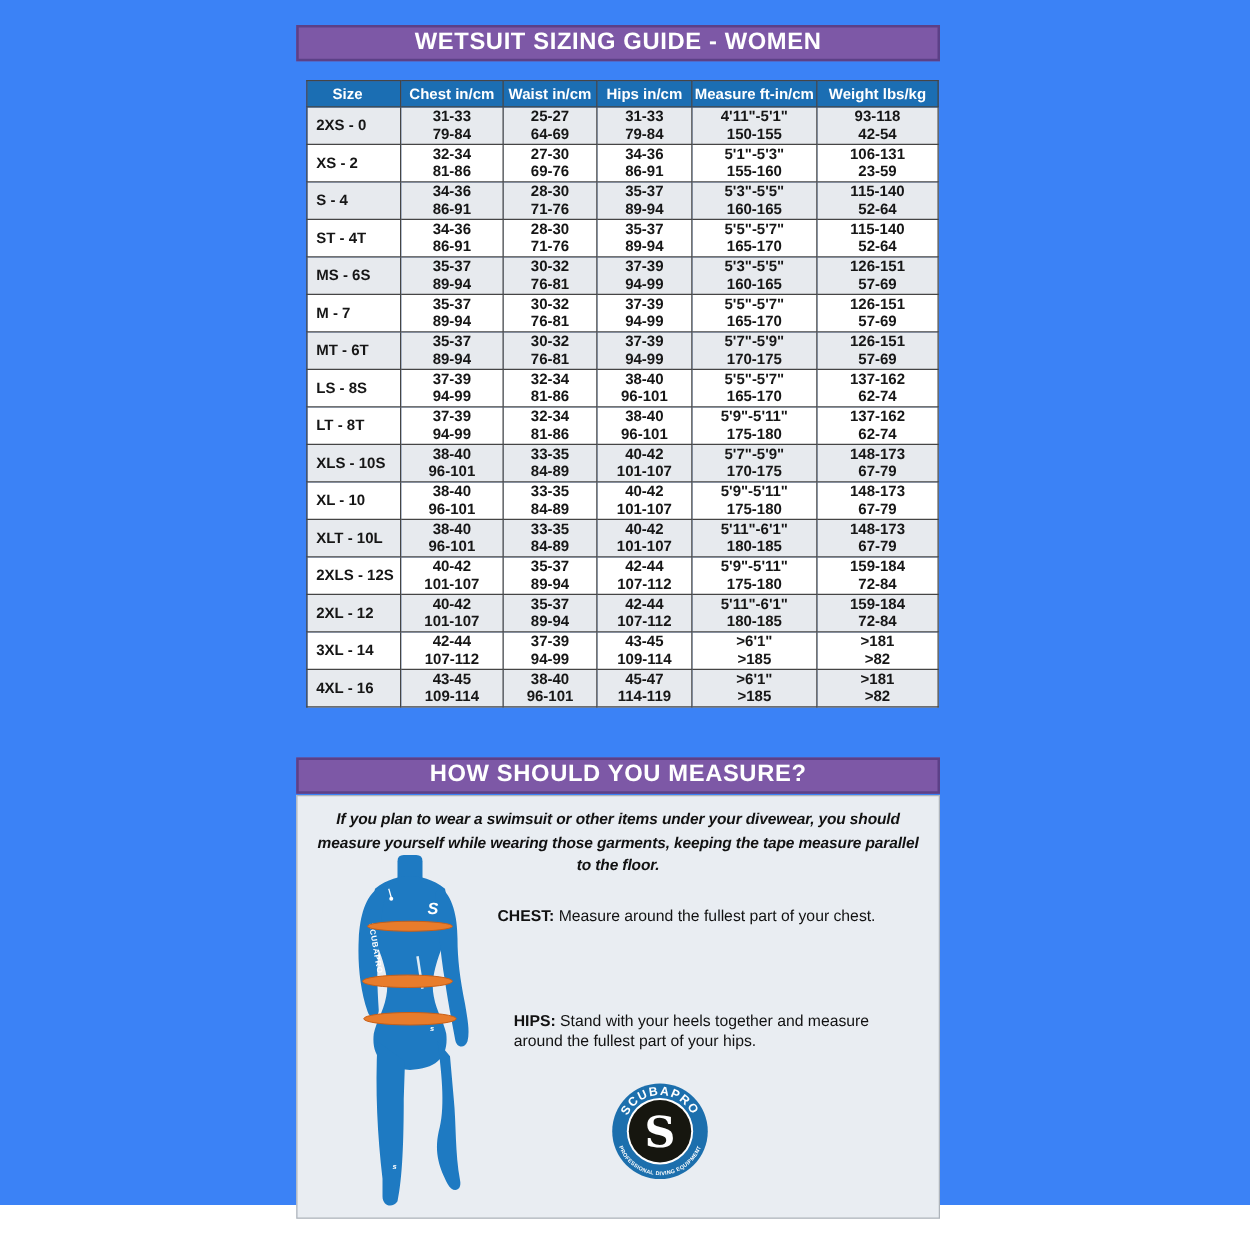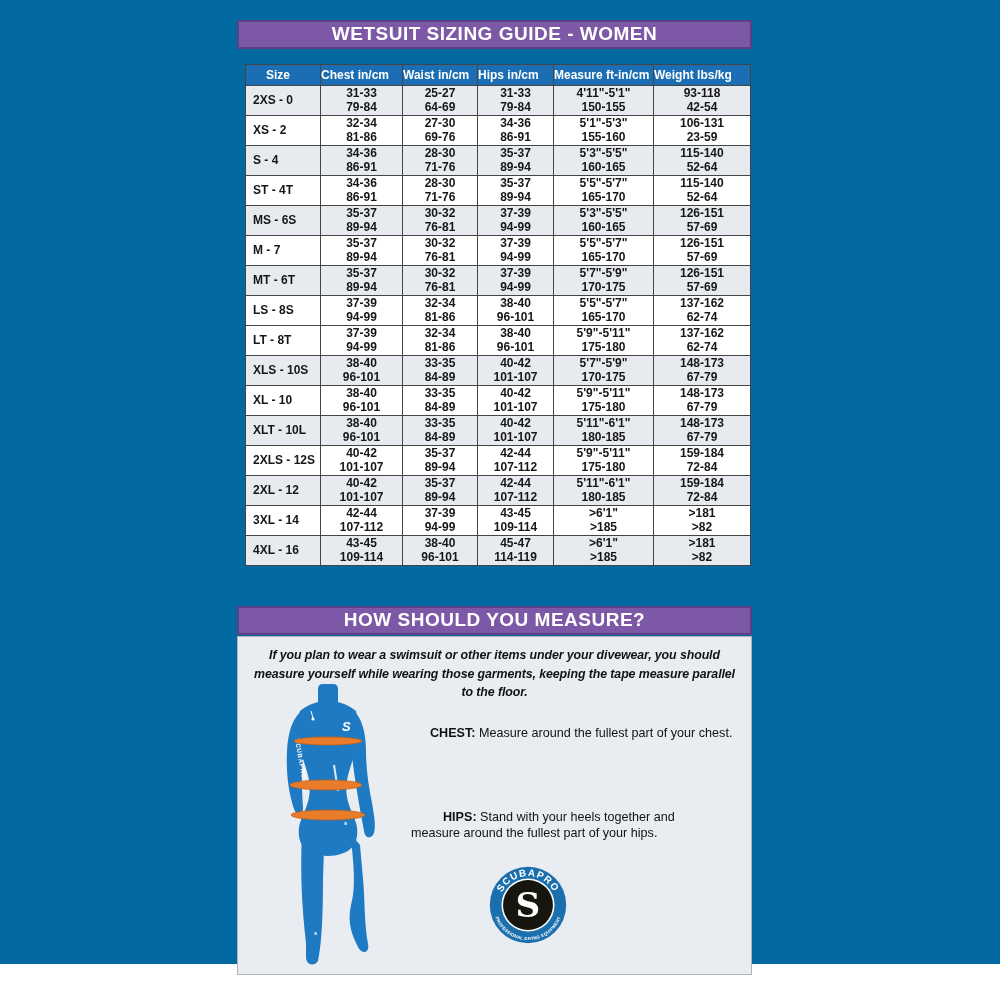--- a/index.html
+++ b/index.html
@@ -1,41 +1,41 @@
 <!DOCTYPE html>
 <html><head>
 <meta charset="utf-8">
 <style>
   html,body{margin:0;padding:0;background:#ffffff;}
   body{width:1000px;height:1000px;overflow:hidden;font-family:"Liberation Sans",sans-serif;position:relative;}
-  #canvas{position:absolute;top:0;left:0;width:1000px;height:964px;background:#0369a1;}
+  #canvas{position:absolute;top:0;left:0;width:1000px;height:964px;background:#3b82f6;}
 
   .banner{position:absolute;left:237px;width:515px;height:29px;background:#7d58a6;
     border:2px solid #5c4087;box-sizing:border-box;color:#fff;font-weight:bold;
     font-size:19px;line-height:24px;text-align:center;letter-spacing:.5px;}
   .banner1{top:20px}
   .banner2{top:606px}
 
   .table-wrap{position:absolute;left:245px;top:64px;width:505px;}
   table{border-collapse:collapse;width:505px;table-layout:fixed;}
   th{background:#1b6eb3;color:#fff;font-size:12px;font-weight:bold;height:20px;
-     border:1px solid #454545;text-align:left;padding:0;}
+     border:1px solid #454545;text-align:center;padding:0;}
   th.size-col{text-align:left;padding-left:20px;}
   td{border:1px solid #454545;text-align:center;font-size:12px;font-weight:bold;
      color:#161616;height:29px;line-height:13.5px;padding:0;background:#fff;}
   td.size-cell{text-align:left;padding-left:7px;margin-top:37px;}
   tr.alt td{background:#e7eaee;}
 
   .measure-box{position:absolute;left:237px;top:636px;width:515px;height:339px;
     background:#e9edf2;border:1px solid #aeb4bb;box-sizing:border-box;}
   .intro{position:absolute;left:16px;right:16px;top:9px;margin:0;text-align:center;
     font-size:12.4px;font-weight:bold;color:#121212;line-height:1.5;letter-spacing:-.1px;font-style:italic;}
   .figure-svg{position:absolute;left:20px;top:44px;}
   .measure-item{position:absolute;font-size:12.6px;color:#121212;line-height:1.3;}
-  .measure-item b{font-weight:bold;margin-left:32px;}
+  .measure-item b{font-weight:bold;}
   .m-chest{left:160px;top:88px;width:340px;}
   .m-waist{left:173px;top:134px;width:330px;}
   .m-hips{left:173px;top:172px;width:292px;}
   .logo-svg{position:absolute;left:251px;top:229px;}
 </style>
 </head>
 <body>
 
 <div id="canvas">
 

